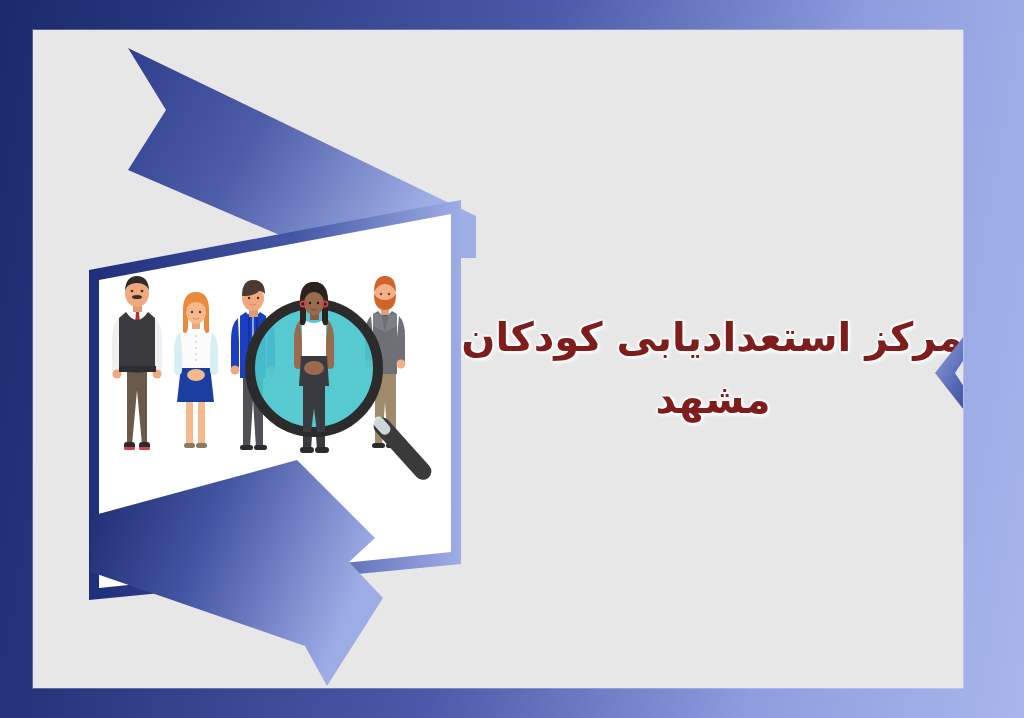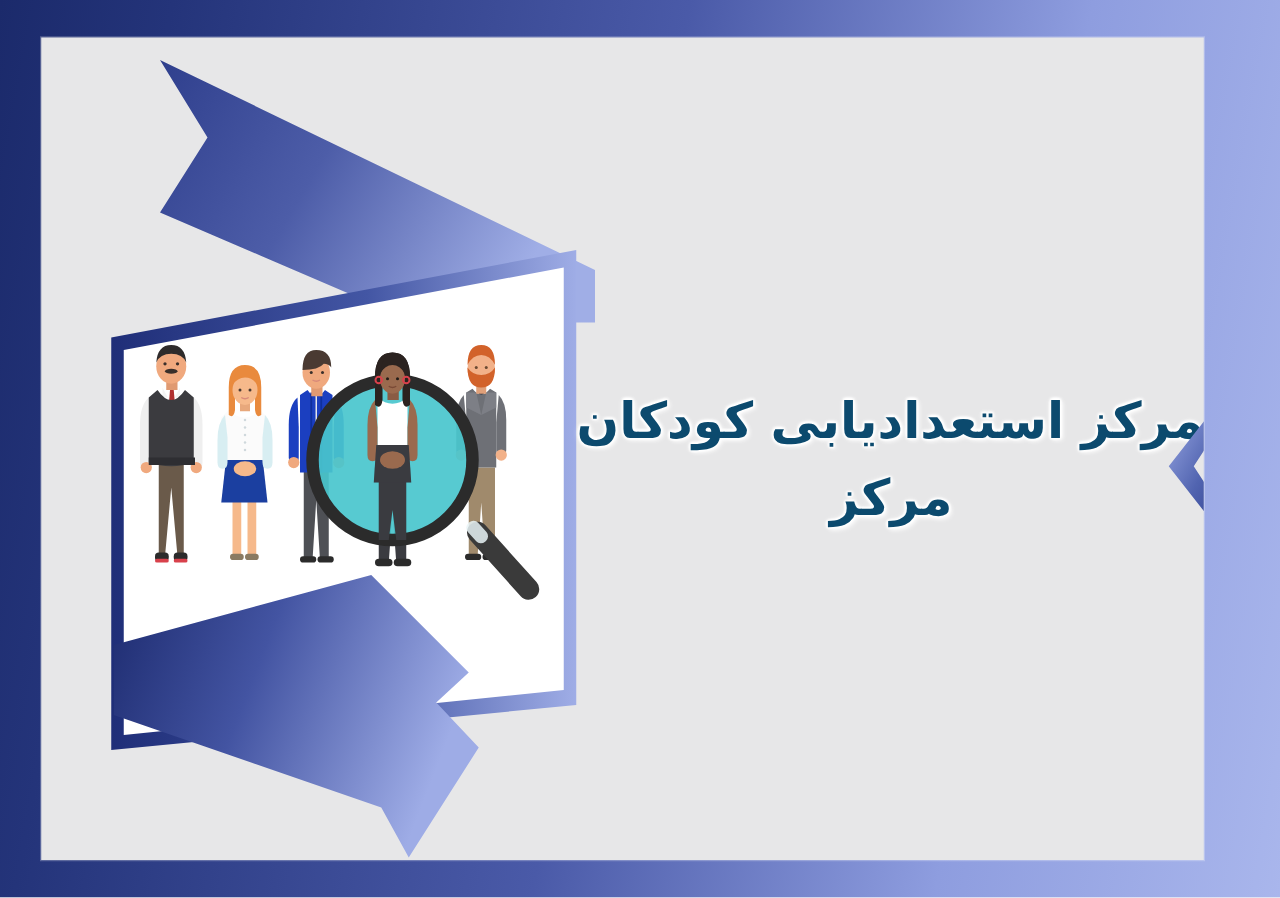--- a/index.html
+++ b/index.html
@@ -45,21 +45,21 @@
     position:absolute;left:430px;top:276px;width:500px;
     text-align:center;
     direction:rtl;
   }
   .title-line{
     font-family:"DejaVu Sans","Liberation Sans",sans-serif;
     font-weight:bold;
     font-size:40px;
     line-height:62px;
     letter-spacing:1px;
-    color:#0c4a6e;
+    color:#7f1d1d;
     text-shadow:
       0 0 3px #fff, 0 0 3px #fff, 0 0 5px #fff,
       1px 1px 2px #fff, -1px -1px 2px #fff,
       1px -1px 2px #fff, -1px 1px 2px #fff,
       2px 2px 4px rgba(255,255,255,.9);
     white-space:nowrap;
   }
   .title-line.l2{ font-size:40px; }
 
   
@@ -292,21 +292,21 @@
             <stop offset="45%" stop-color="#4354a2"></stop>
             <stop offset="100%" stop-color="#9eace6"></stop>
           </linearGradient>
         </defs>
         <polygon points="0,66 206,10 284,88 258,112 292,148 236,236 214,196 0,122" fill="url(#gBot)"></polygon>
       </svg>
     </div>
 
     <div id="title-block">
       <div class="title-line l1">مرکز استعدادیابی کودکان</div>
-      <div class="title-line l2">مرکز</div>
+      <div class="title-line l2">مشهد</div>
     </div>
 
     <div id="mini-chevron">
       <svg viewBox="0 0 56 96" width="56" height="96">
         <defs>
           <linearGradient id="gMini" x1="0" y1="0" x2="1" y2="1">
             <stop offset="0%" stop-color="#9aa8e4"></stop>
             <stop offset="55%" stop-color="#5164b0"></stop>
             <stop offset="100%" stop-color="#2b3b8c"></stop>
           </linearGradient>

